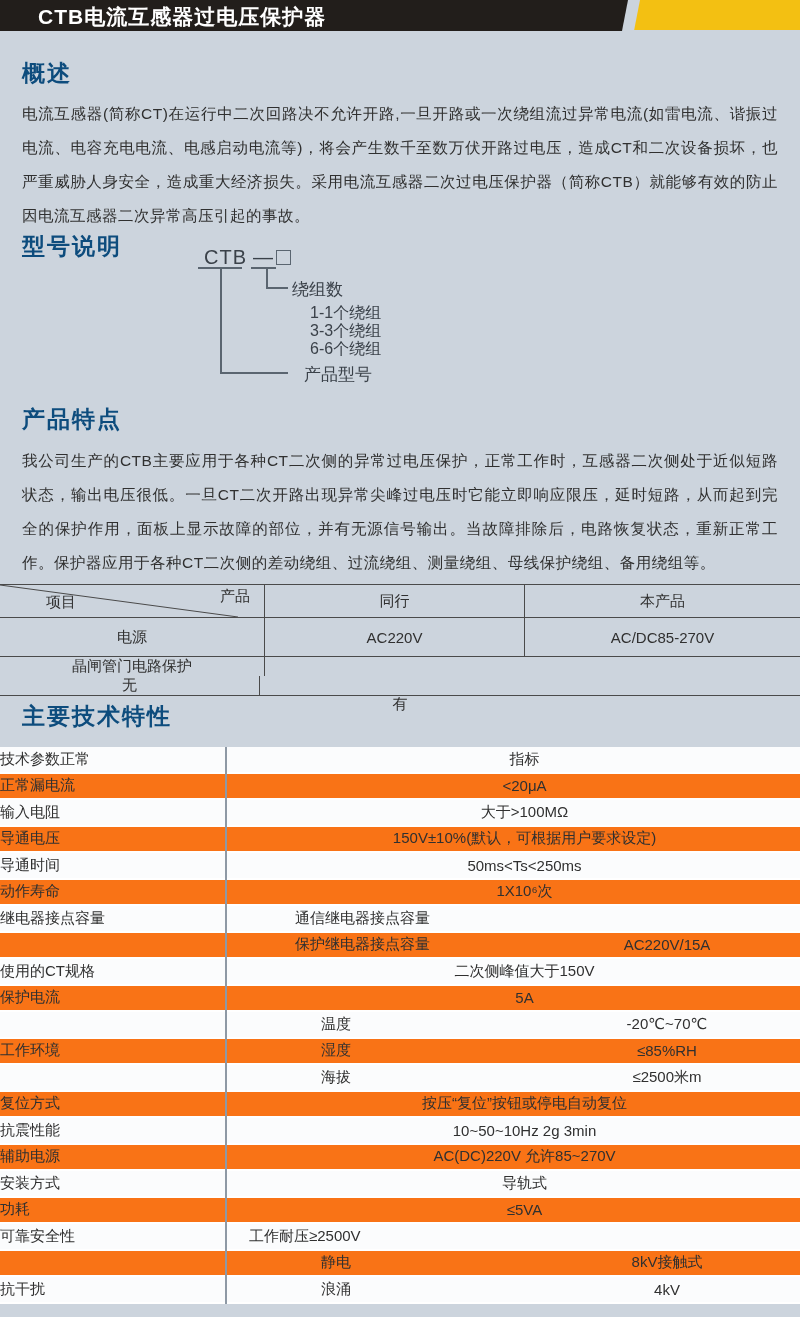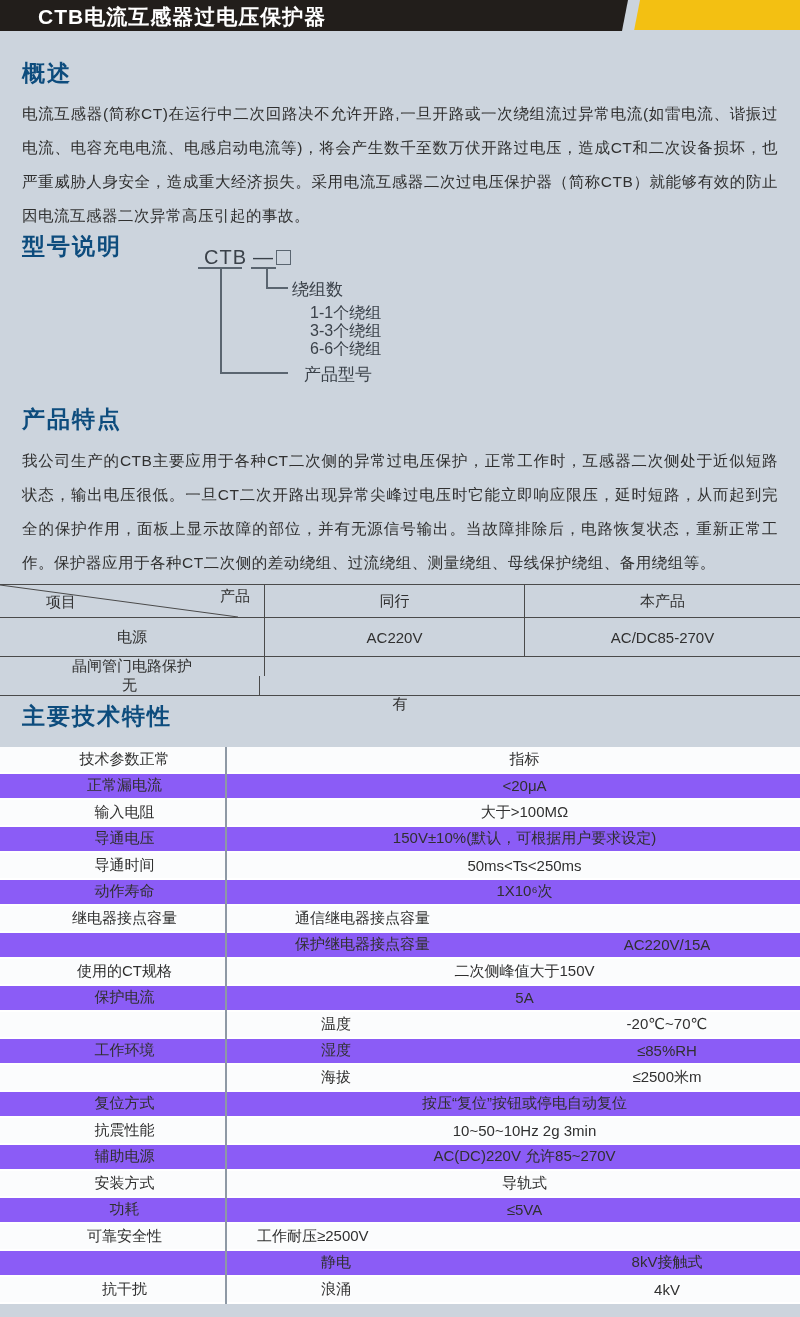--- a/index.html
+++ b/index.html
@@ -38,27 +38,27 @@
   .cmp-h{height:32px;}
   .cmp-d{height:38px;}
   .cmp-diag{position:absolute;left:0;top:0;}
   .corner-top{position:absolute;top:2px;right:14px;}
   .corner-bottom{position:absolute;bottom:5px;left:46px;}
 
   
   .tech{position:absolute;left:0;top:747px;width:800px;}
   .trow{display:flex;align-items:center;height:26.5px;box-sizing:border-box;border-bottom:2px solid #ffffff;
         color:#303030;font-size:15px;}
-  .trow.gray{background:#8b5cf6;}
+  .trow.gray{background:#f97316;}
   .trow.white{background:#fbfcfd;}
-  .t-label{width:249px;text-align:center;flex:none;}
+  .t-label{width:249px;flex:none;}
   .t-sub{width:285px;box-sizing:border-box;padding-left:72px;flex:none;}
   .t-sub.wide{padding-left:46px;}
   .t-val{flex:1;text-align:center;}
-  .t-val.left{text-align:left;margin-left:8px;}
+  .t-val.left{text-align:left;}
   .t-divider{position:absolute;left:225px;top:0;width:2px;height:557px;background:#8e99a5;}
 </style>
 </head>
 <body>
 
 <div id="page">
 
   <div class="topbar"></div>
   <div class="topbar-accent"></div>
   <div class="topbar-title">CTB电流互感器过电压保护器</div>

